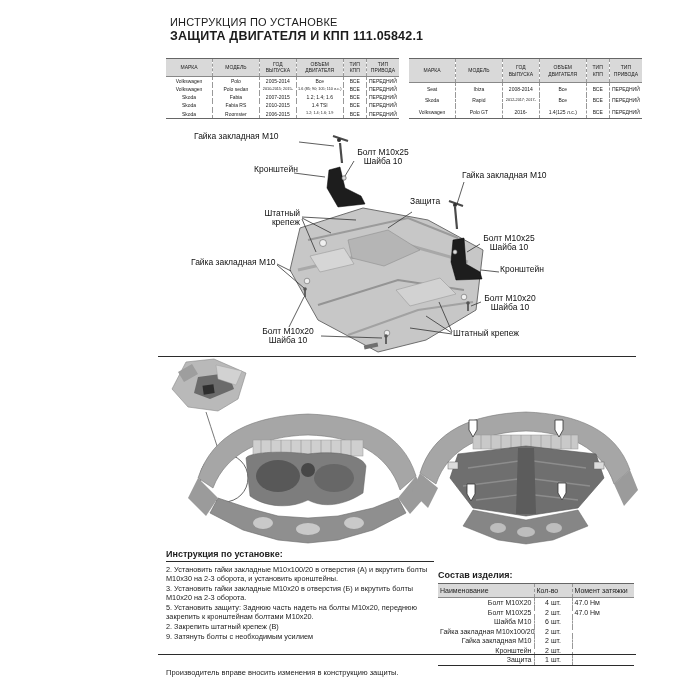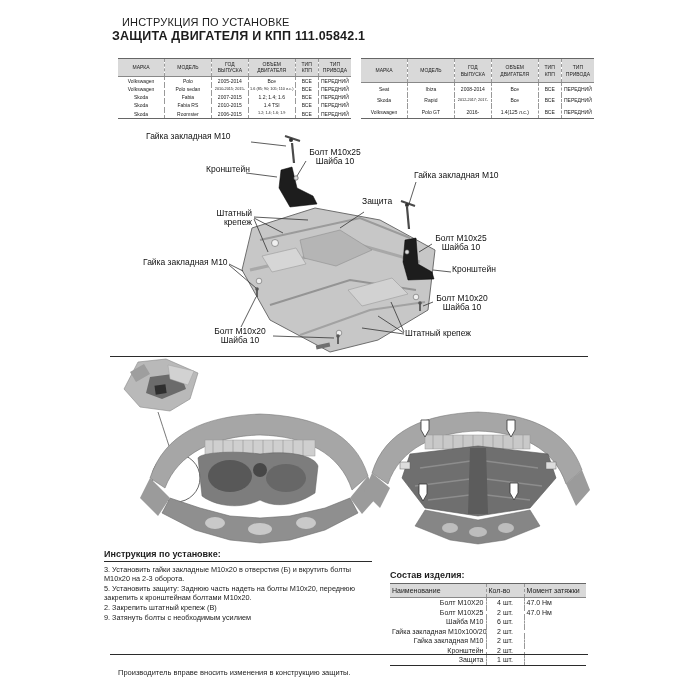--- a/index.html
+++ b/index.html
@@ -1,17 +1,17 @@
 <!DOCTYPE html>
 <html><head>
 <meta charset="utf-8">
 <style>
   html,body{margin:0;padding:0;background:#fff;}
   body{width:700px;height:700px;position:relative;font-family:"Liberation Sans",sans-serif;color:#1c1c1c;}
-  .doc{position:absolute;inset:0;background:#fff;}
+  .doc{position:absolute;inset:0;background:#fff;margin-left:48px;}
   .abs{position:absolute;}
   
   .title1{font-size:11px;letter-spacing:.2px;}
   .title2{font-size:12.5px;font-weight:bold;letter-spacing:.2px;}
   
   .fit-wrap{display:flex;gap:10px;}
   table.fit{border-collapse:collapse;table-layout:fixed;width:233px;font-size:5px;line-height:1.25;}
   table.fit th{background:#d9d9d9;font-weight:normal;font-size:5px;padding:2px 1px;border-top:1px solid #666;border-bottom:1px solid #888;}
   table.fit td{padding:1px 1px;text-align:center;}
   table.fit th,table.fit td{border-left:1px dashed #999;border-right:1px dashed #999;overflow:hidden;}
@@ -44,21 +44,21 @@
   .foot{font-size:7.5px;line-height:1.35;}
   .foot b{font-weight:bold;}
   svg{display:block;}
 </style>
 </head>
 <body>
 
 <div class="doc">
 
   <div class="abs title1" style="left:122px;top:16px;">ИНСТРУКЦИЯ ПО УСТАНОВКЕ</div>
-  <div class="abs title2" style="left:112px;top:29px;">ЗАЩИТА ДВИГАТЕЛЯ И КПП  111.05842.1</div>
+  <div class="abs title2" style="left:122px;top:29px;">ЗАЩИТА ДВИГАТЕЛЯ И КПП  111.05842.1</div>
 
   <div class="abs fit-wrap" style="left:118px;top:58px;width:476px;">
     <table class="fit">
       <colgroup>
           <col style="width:20%">
           <col style="width:20%">
           <col style="width:16%">
           <col style="width:20%">
           <col style="width:10%">
           <col style="width:14%">
@@ -331,24 +331,25 @@
     </g>
 
     <g fill="#ffffff" stroke="#333" stroke-width="0.8">
       <path d="M311,62 h8 v10 l-4,7 l-4,-7 Z"></path>
       <path d="M397,62 h8 v10 l-4,7 l-4,-7 Z"></path>
       <path d="M309,126 h8 v10 l-4,7 l-4,-7 Z"></path>
       <path d="M400,125 h8 v10 l-4,7 l-4,-7 Z"></path>
     </g>
   </svg>
 
-  <div class="abs" style="left:104px;top:549px;width:268px;">
+  <div class="abs" style="left:118px;top:549px;width:268px;">
     <div class="h-sec">Инструкция по установке:</div>
     <div class="underl"></div>
     <div class="steps">
+      <div>2. Установить гайки закладные М10х100/20 в отверстия (А) и вкрутить болты М10х30 на 2-3 оборота, и установить кронштейны.</div>
       <div>3. Установить гайки закладные М10х20 в отверстия (Б) и вкрутить болты М10х20 на 2-3 оборота.</div>
       <div>5. Установить защиту: Заднюю часть надеть на болты М10х20, переднюю закрепить к кронштейнам болтами М10х20.</div>
       <div>2. Закрепить штатный крепеж (В)</div>
       <div>9. Затянуть болты с необходимым усилием</div>
     </div>
   </div>
 
   <div class="abs" style="left:390px;top:570px;width:196px;">
     <div class="h-sec">Состав изделия:</div>
     <table class="parts">

